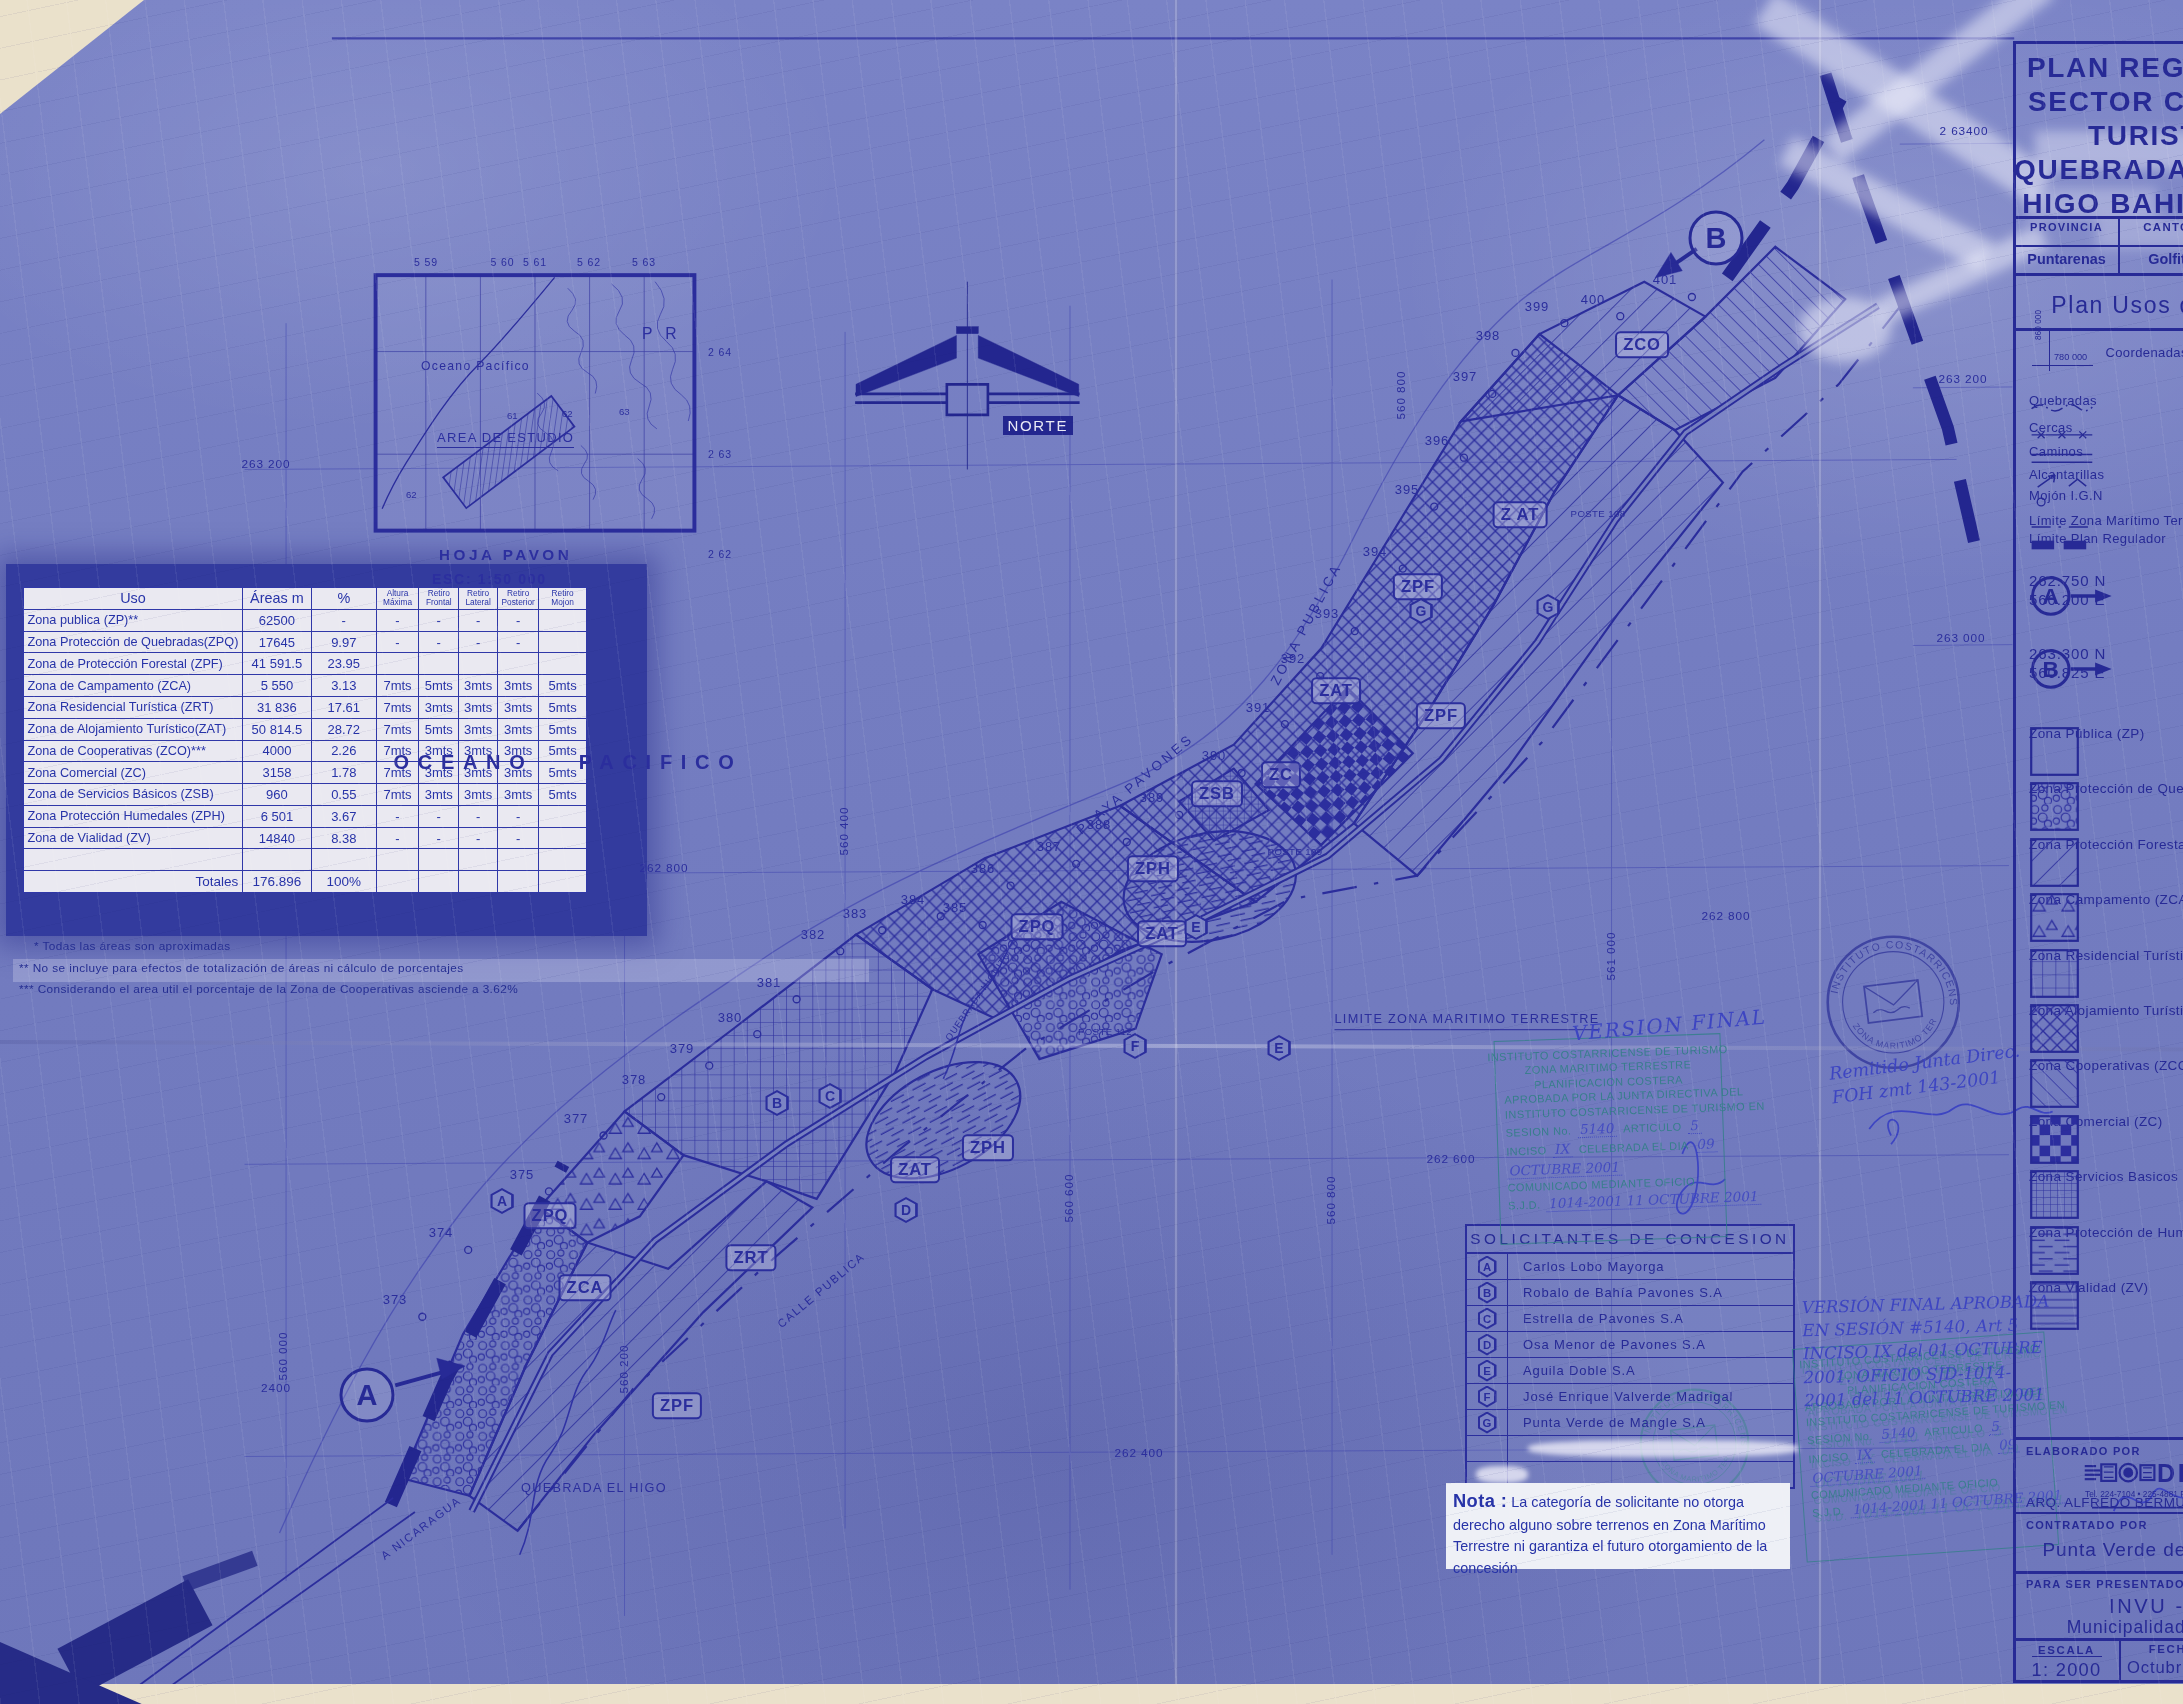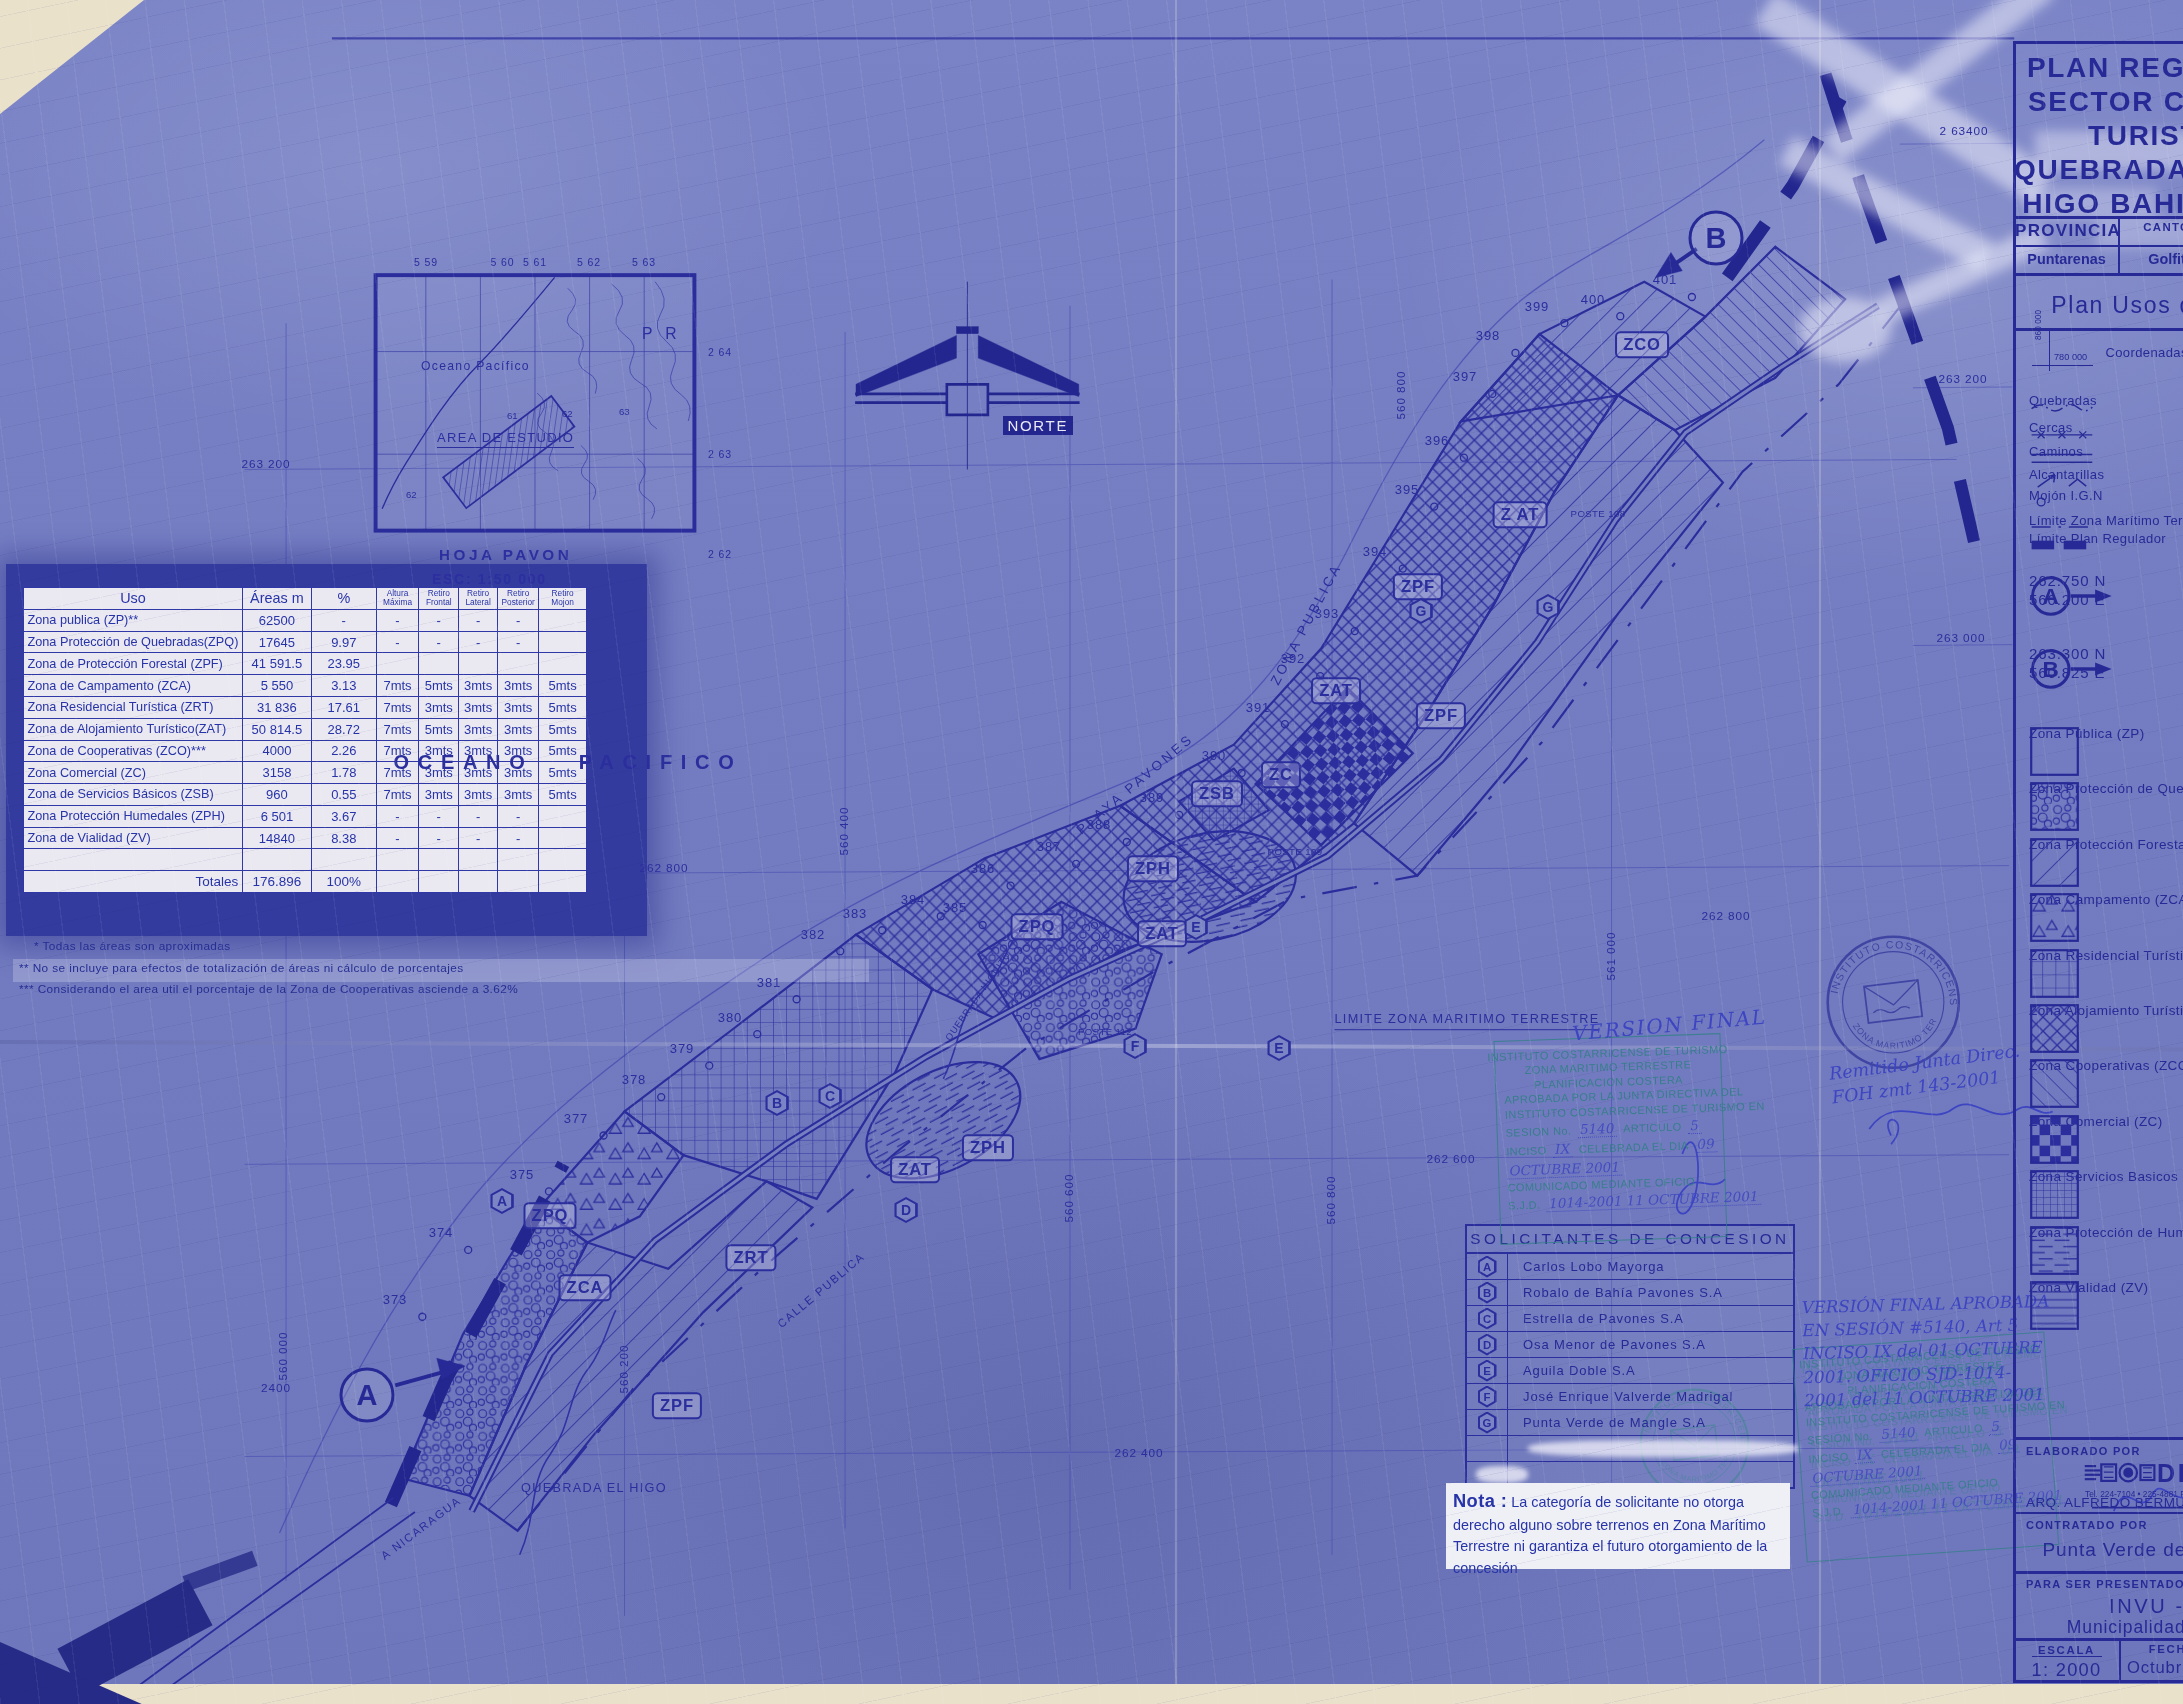--- a/index.html
+++ b/index.html
@@ -814,21 +814,21 @@
   <div class="tbline" style="left:2052px;top:1659px;width:131px;height:0"></div>
 
   <div id="tb-titles">
         <div class="tb-title" style="top: 52px;">PLAN REGULADOR</div>
         <div class="tb-title" style="top: 86px;">SECTOR COSTERO</div>
         <div class="tb-title" style="top: 120px;">TURISTICO</div>
         <div class="tb-title" style="top: 154px;">QUEBRADAS MANGLE</div>
         <div class="tb-title" style="top: 188px;">HIGO BAHIA PAVON</div>
       </div>
   <div id="tb-admin">
-        <div class="tb-cell" style="left: 2015px; top: 221px; width: 103px; font-size: 17px; font-weight: bold; letter-spacing: 1.3px;">PROVINCIA</div>
+        <div class="tb-cell" style="left: 2015px; top: 221px; width: 103px; font-size: 11px; font-weight: bold; letter-spacing: 1.3px;">PROVINCIA</div>
         <div class="tb-cell" style="left: 2120px; top: 221px; width: 103px; font-size: 11.4px; font-weight: bold; letter-spacing: 1.3px;">CANTON</div>
         <div class="tb-cell" style="left: 2015px; top: 251px; width: 103px; font-size: 14.4px; font-weight: bold;">Puntarenas</div>
         <div class="tb-cell" style="left: 2120px; top: 251px; width: 103px; font-size: 14.4px; font-weight: bold;">Golfito</div>
       </div>
   <div class="tb-cell" style="left:2014px;top:292px;width:314px;font-size:23px;letter-spacing:1.7px">Plan Usos del Suelo</div>
 
   <div id="legend-syms">
         <div class="lg-row" style="top: 327px;">
           <div style="position:relative;width:65px;height:52px">
         <div style="position:absolute;left:20px;top:1.7px;width:1.3px;height:42px;background:#272a96"></div>

